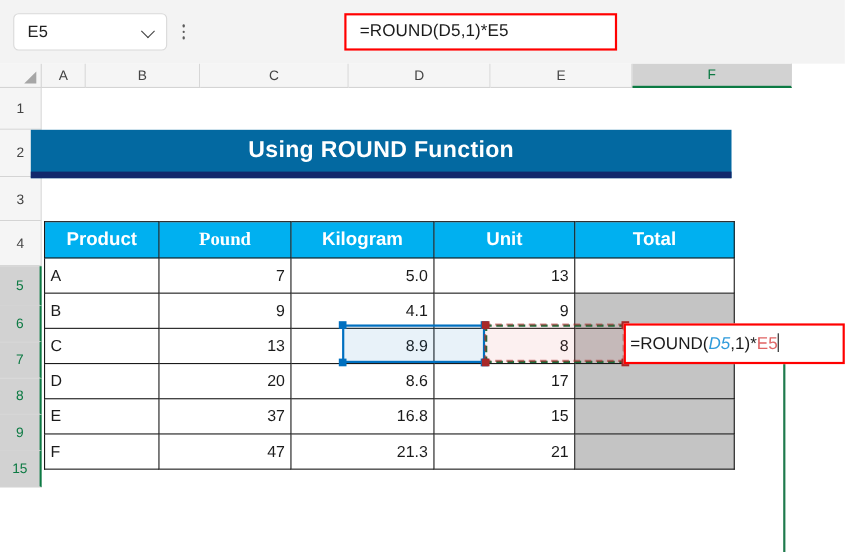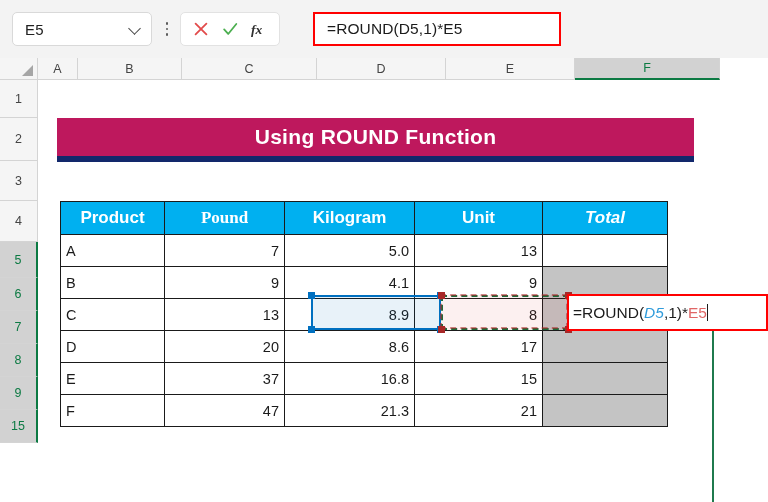--- a/index.html
+++ b/index.html
@@ -90,47 +90,47 @@
     border-right: 1px solid #d4d4d4; border-bottom: 1px solid #d4d4d4;
     display: flex; align-items: center; justify-content: center;
     font-size: 12.5px; color: #444;
   }
   .rowhead.active { background: #d2d2d2; border-right: 2.5px solid #0c7a43; color: #0c7a43; }
 
   .grid-area { position: absolute; left: 38px; top: 22px; width: 730px; height: 422px; background: #fff; }
 
   
   .title-banner {
-    position: absolute; left: 57px; top: 60px;
+    position: absolute; left: 28px; top: 60px;
     width: 637px; height: 44px;
-    background: #be185d;
+    background: #0369a1;
     border-bottom: 6px solid #12286b;
     display: flex; align-items: center; justify-content: center;
   }
   .title-text {
     color: #ffffff; font-size: 21px; font-weight: bold; letter-spacing: .3px;
   }
 
   
-  .tbl { position: absolute; left: 60px; top: 143px; border-collapse: collapse; }
+  .tbl { position: absolute; left: 40px; top: 143px; border-collapse: collapse; }
   .tbl td, .tbl th { border: 1.3px solid #1a1a1a; padding: 0; }
   .th-cell {
     background: #00b0f0; color: #ffffff;
     font-size: 17px; font-weight: bold;
     text-align: center; height: 33px;
   }
   .cell { height: 32px; font-size: 14.5px; color: #1b1b1b; background: #ffffff; }
   .cell.lbl { text-align: left; padding-left: 5px; }
   .cell.num { text-align: right; padding-right: 5px; }
   .cell.sel { background: #c4c4c4; }
   .w-prod { width: 104px; }
   .w-pound { width: 120px; font-family: Liberation Serif, serif; }
   .w-kilo { width: 130px; margin-left: 24px; }
   .w-unit { width: 128px; }
-  .w-total { width: 125px; font-style: italic; }
+  .w-total { width: 145px; }
 
   
   .ov { position: absolute; pointer-events: none; }
   .ref-blue {
     left: 311px; top: 237px; width: 130px; height: 35px;
     background: rgba(0,112,192,.09);
     border: 2.2px solid #0070c0;
   }
   .ref-red {
     left: 441px; top: 237px; width: 128px; height: 35px;
@@ -175,31 +175,20 @@
     <span class="name-box-value">E5</span>
     <span class="chev"></span>
   </div>
 
   <div class="kebab">
     <i></i>
       <i></i>
       <i></i>
   </div>
 
-  <div class="fx-group">
-    <svg class="ic" viewBox="0 0 20 20">
-      <path d="M4 4 L16 16 M16 4 L4 16" stroke="#e24b4b" stroke-width="2" stroke-linecap="round" fill="none"></path>
-    </svg>
-    <svg class="ic" viewBox="0 0 20 20">
-      <path d="M3.5 10.5 L8 15.5 L17 4.5" stroke="#4caf50" stroke-width="2" stroke-linecap="round" stroke-linejoin="round" fill="none"></path>
-    </svg>
-    <svg class="ic" viewBox="0 0 20 20">
-      <text x="1" y="15" font-family="Liberation Serif, serif" font-size="15" font-style="italic" font-weight="bold" fill="#303030">fx</text>
-    </svg>
-  </div>
 
   <div class="formula-input">
     <span class="formula-text">=ROUND(D5,1)*E5</span>
   </div>
 </div>
 
 <div class="sheet">
 
   <div class="colhead-row">
     <div class="corner"></div>

